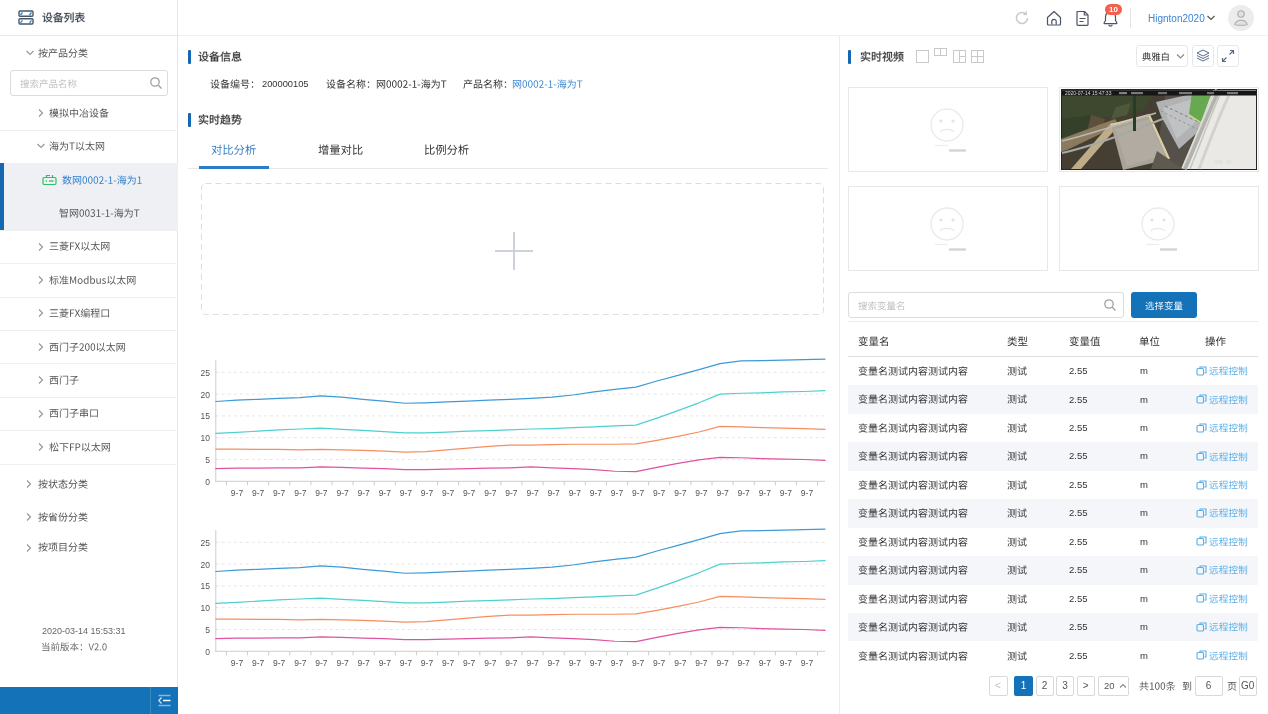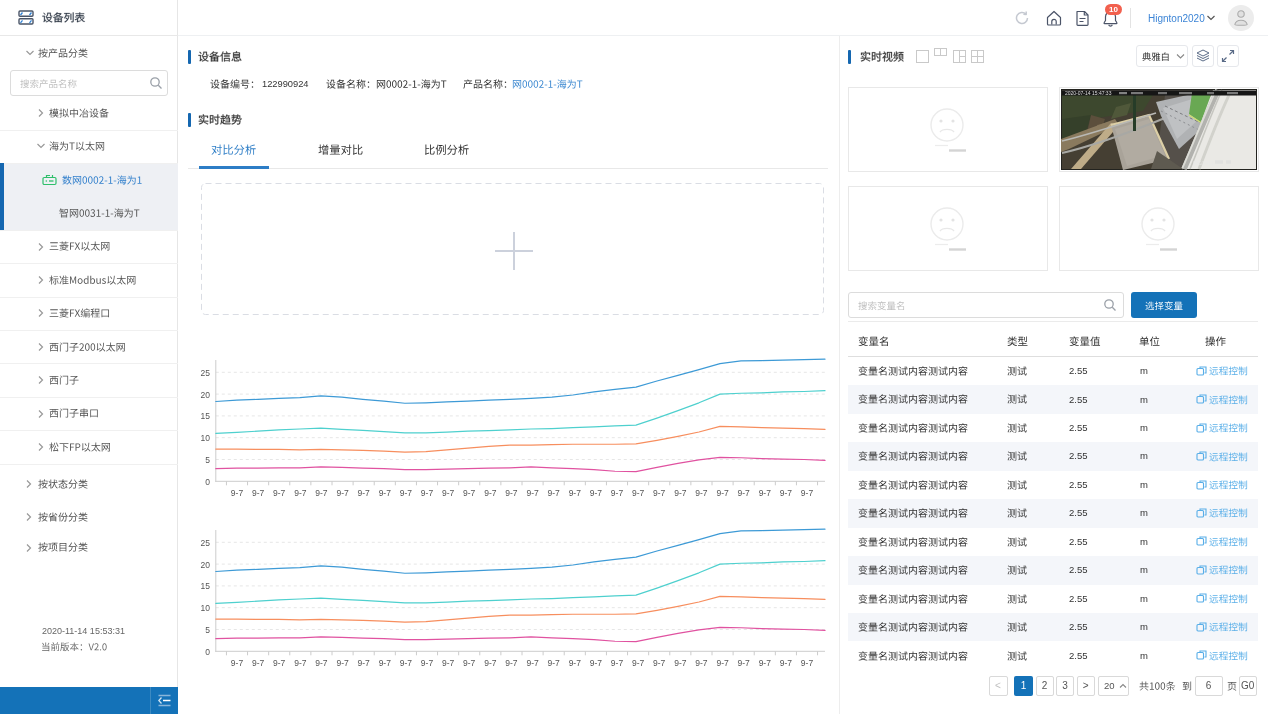--- a/index.html
+++ b/index.html
@@ -240,21 +240,21 @@
 <svg style="position:absolute;left:25px;top:542.5px" width="8" height="10" viewBox="0 0 8 10" fill="none" stroke="#999" stroke-width="1.2">
     <path d="M2 1.5 5.5 5 2 8.5"></path>
   </svg>
 <svg style="position:absolute;left:38px;top:542.3px;overflow:visible" width="50" height="12.5" fill="#4d4d4d">
     <use href="#g6309" transform="translate(0,8.8) scale(0.01,-0.01)"></use>
     <use href="#g9879" transform="translate(10,8.8) scale(0.01,-0.01)"></use>
     <use href="#g76EE" transform="translate(20,8.8) scale(0.01,-0.01)"></use>
     <use href="#g5206" transform="translate(30,8.8) scale(0.01,-0.01)"></use>
     <use href="#g7C7B" transform="translate(40,8.8) scale(0.01,-0.01)"></use>
   </svg>
-<div style="position:absolute;left:42px;top:624.75px;font-size:9px;color:#666;font-weight:400;line-height:13.5px;letter-spacing:normal;white-space:nowrap;">2020-11-14 15:53:31</div>
+<div style="position:absolute;left:42px;top:624.75px;font-size:9px;color:#666;font-weight:400;line-height:13.5px;letter-spacing:normal;white-space:nowrap;">2020-03-14 15:53:31</div>
 <svg style="position:absolute;left:41px;top:641.56px;overflow:visible" width="66.1485" height="11.875" fill="#666">
     <use href="#g5F53" transform="translate(0,8.36) scale(0.0095,-0.0095)"></use>
     <use href="#g524D" transform="translate(9.5,8.36) scale(0.0095,-0.0095)"></use>
     <use href="#g7248" transform="translate(19,8.36) scale(0.0095,-0.0095)"></use>
     <use href="#g672C" transform="translate(28.5,8.36) scale(0.0095,-0.0095)"></use>
     <use href="#gFF1A" transform="translate(38,8.36) scale(0.0095,-0.0095)"></use>
     <use href="#g0056" transform="translate(47.5,8.36) scale(0.0095,-0.0095)"></use>
     <use href="#g0032" transform="translate(52.9625,8.36) scale(0.0095,-0.0095)"></use>
     <use href="#g002E" transform="translate(58.235,8.36) scale(0.0095,-0.0095)"></use>
     <use href="#g0030" transform="translate(60.876,8.36) scale(0.0095,-0.0095)"></use>
@@ -273,21 +273,21 @@
     <use href="#g4FE1" transform="translate(22,9.68) scale(0.011,-0.011)"></use>
     <use href="#g606F" transform="translate(33,9.68) scale(0.011,-0.011)"></use>
   </svg>
 <svg style="position:absolute;left:210px;top:78.8px;overflow:visible" width="50" height="12.5" fill="#333">
     <use href="#g8BBE" transform="translate(0,8.8) scale(0.01,-0.01)"></use>
     <use href="#g5907" transform="translate(10,8.8) scale(0.01,-0.01)"></use>
     <use href="#g7F16" transform="translate(20,8.8) scale(0.01,-0.01)"></use>
     <use href="#g53F7" transform="translate(30,8.8) scale(0.01,-0.01)"></use>
     <use href="#gFF1A" transform="translate(40,8.8) scale(0.01,-0.01)"></use>
   </svg>
-<div style="position:absolute;left:262px;top:77.525px;font-size:9.3px;color:#333;font-weight:400;line-height:13.95px;letter-spacing:normal;white-space:nowrap;">122990924</div>
+<div style="position:absolute;left:262px;top:77.525px;font-size:9.3px;color:#333;font-weight:400;line-height:13.95px;letter-spacing:normal;white-space:nowrap;">200000105</div>
 <svg style="position:absolute;left:326px;top:78.8px;overflow:visible" width="120.68" height="12.5" fill="#333">
     <use href="#g8BBE" transform="translate(0,8.8) scale(0.01,-0.01)"></use>
     <use href="#g5907" transform="translate(10,8.8) scale(0.01,-0.01)"></use>
     <use href="#g540D" transform="translate(20,8.8) scale(0.01,-0.01)"></use>
     <use href="#g79F0" transform="translate(30,8.8) scale(0.01,-0.01)"></use>
     <use href="#gFF1A" transform="translate(40,8.8) scale(0.01,-0.01)"></use>
     <use href="#g7F51" transform="translate(50,8.8) scale(0.01,-0.01)"></use>
     <use href="#g0030" transform="translate(60,8.8) scale(0.01,-0.01)"></use>
     <use href="#g0030" transform="translate(65.55,8.8) scale(0.01,-0.01)"></use>
     <use href="#g0030" transform="translate(71.1,8.8) scale(0.01,-0.01)"></use>

